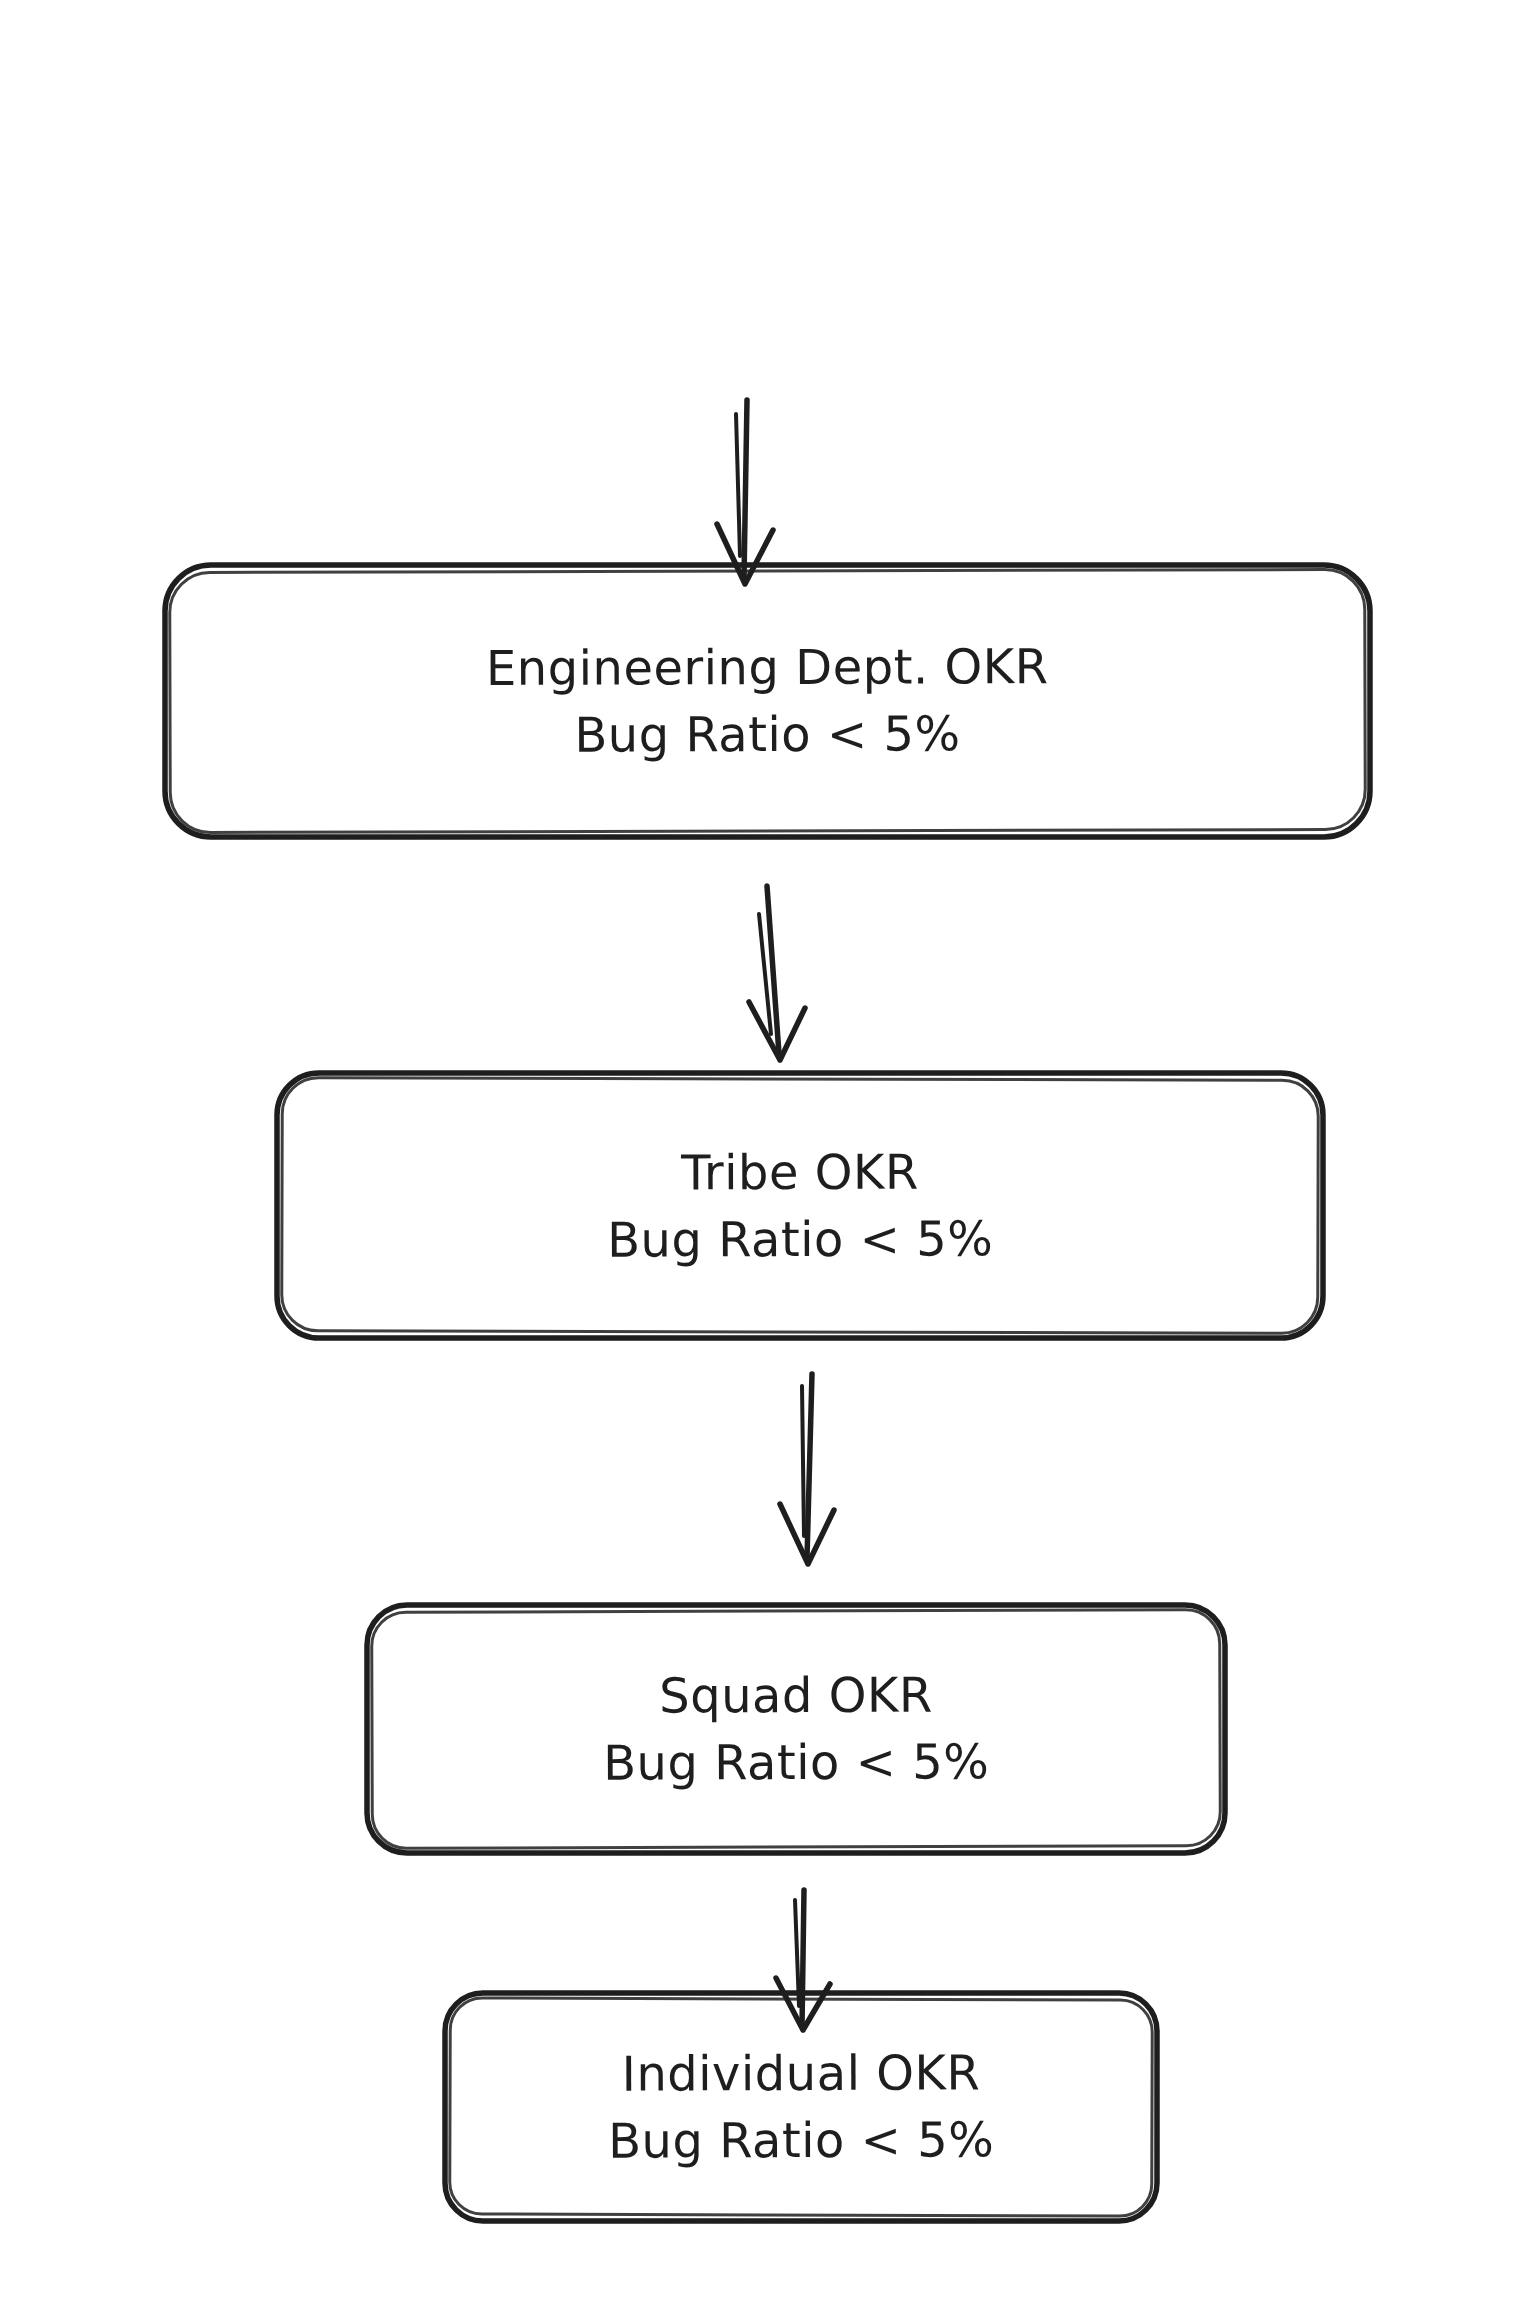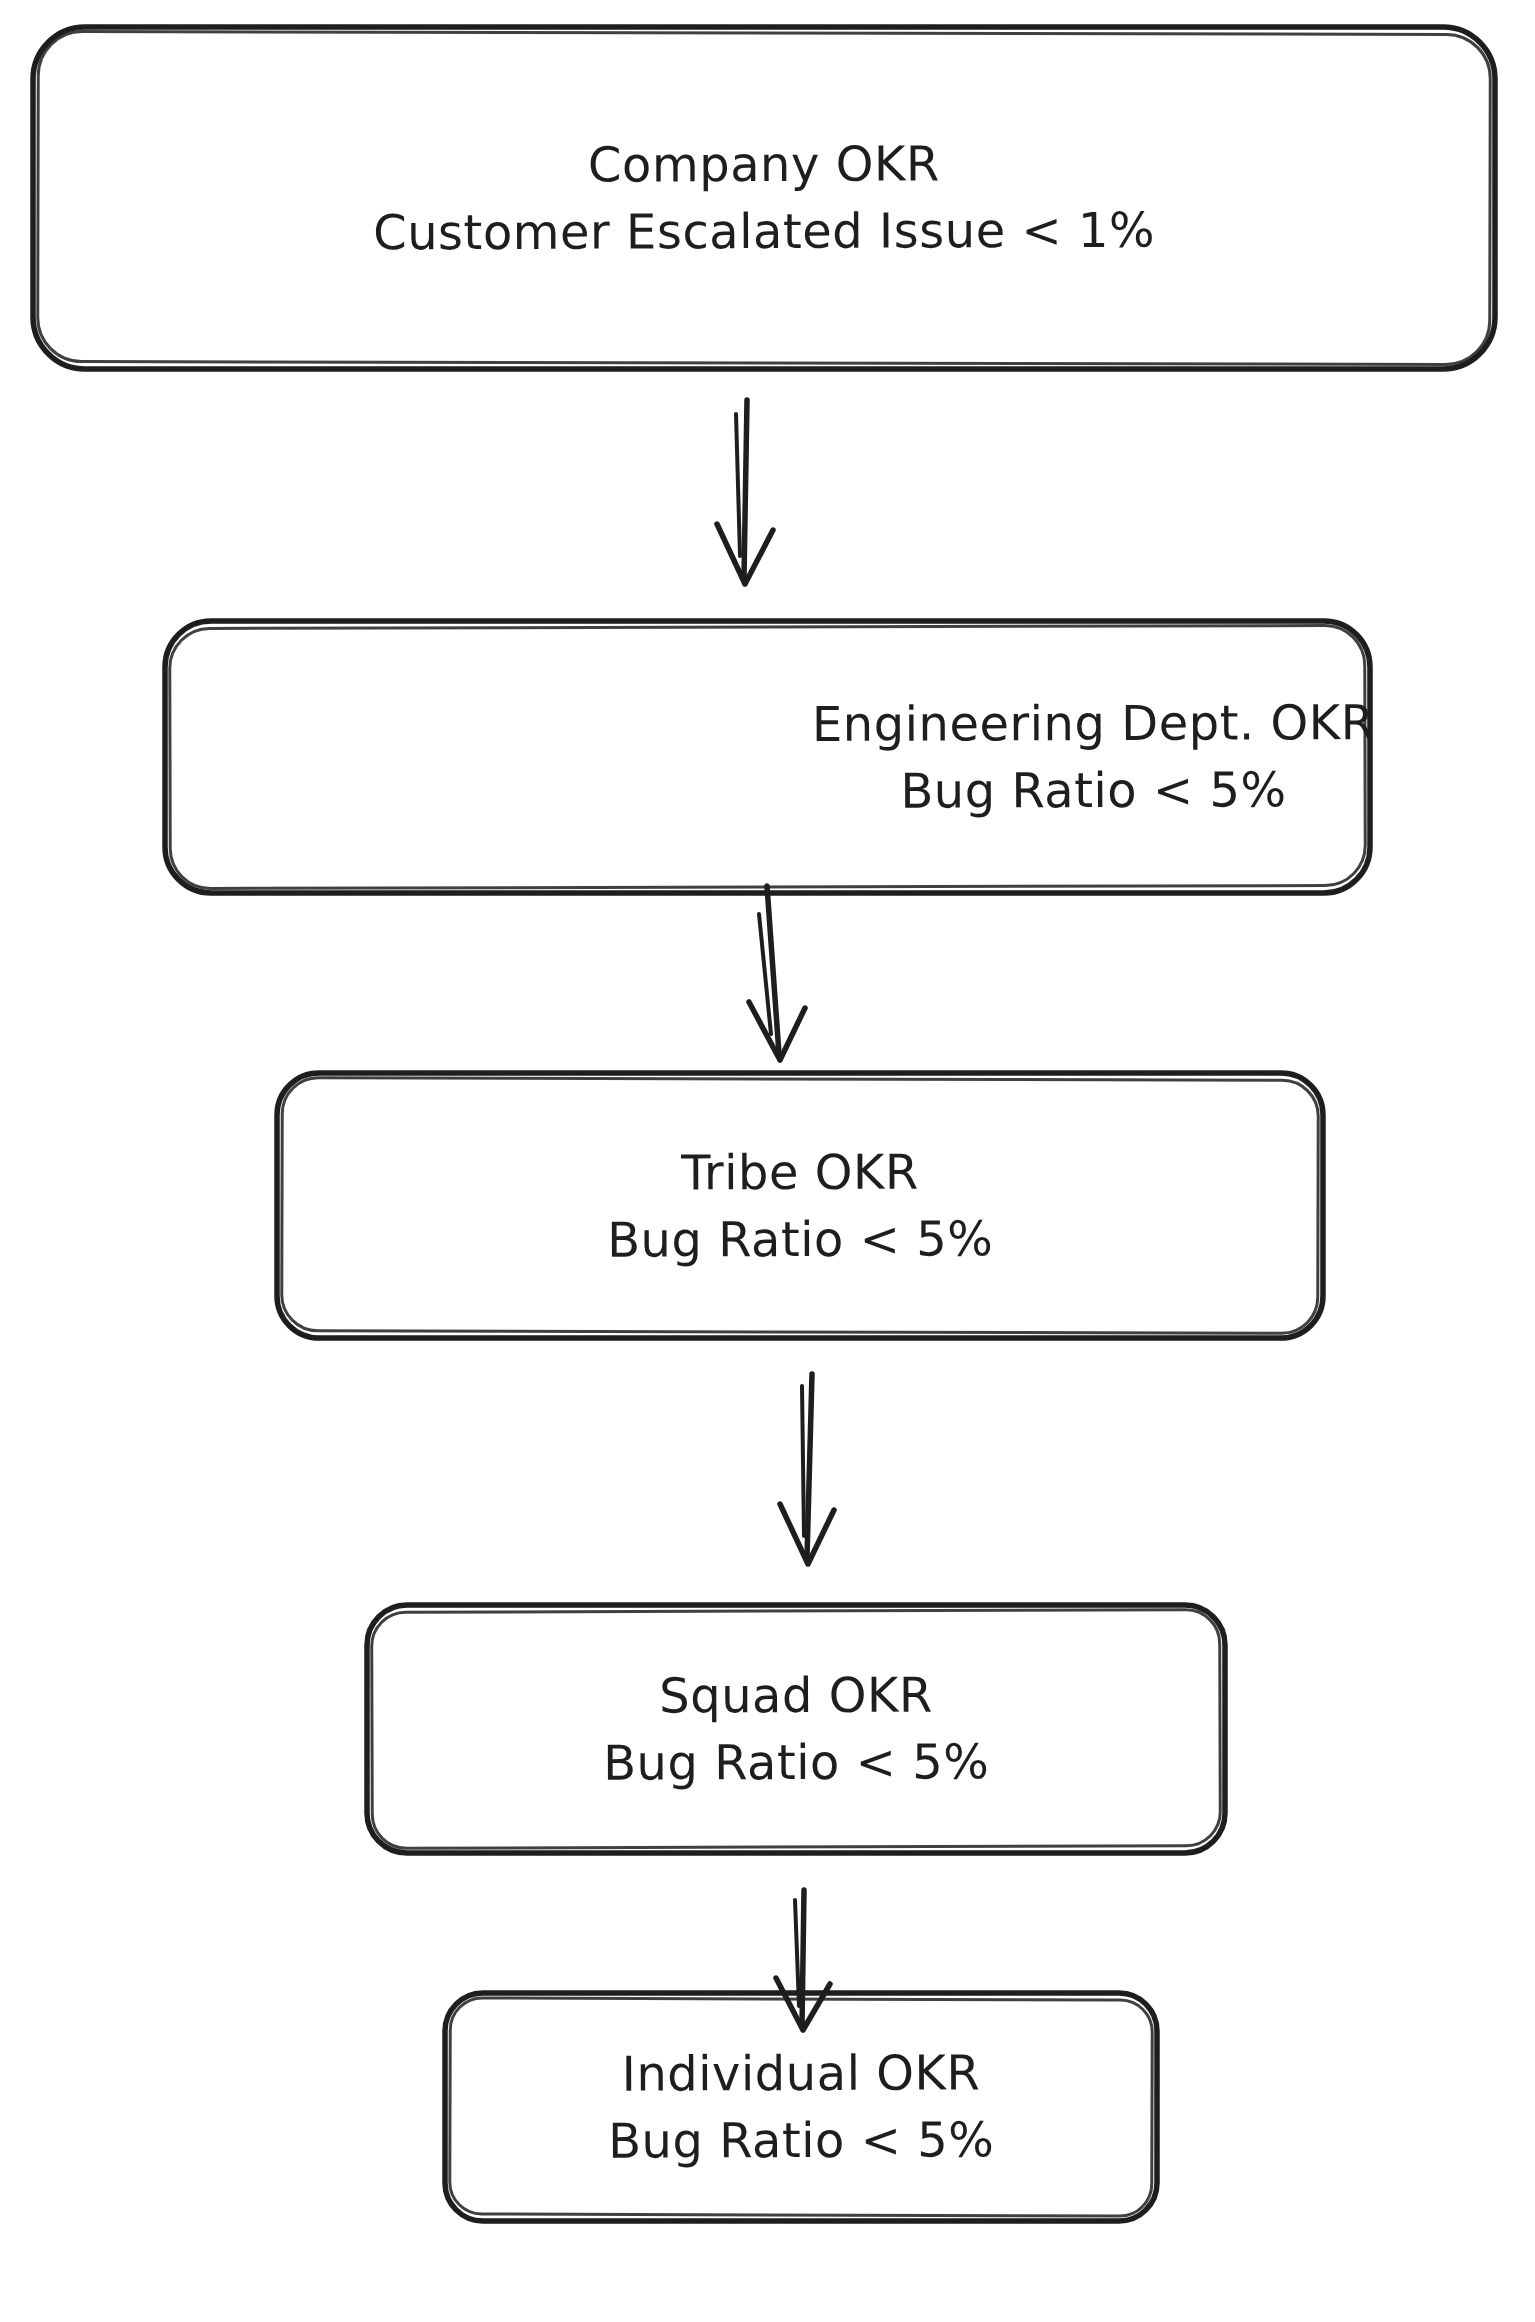--- a/index.html
+++ b/index.html
@@ -51,38 +51,28 @@
     stroke-linecap:round;
     stroke-linejoin:round;
   }
   .edge path.thin{ stroke-width:4; }
 </style>
 </head>
 <body>
 
 <div class="canvas">
 
-  <div class="node" style="left:28px; top:22px; width:1472px; height:352px;">
-    <svg class="sketch" width="1472" height="352" viewBox="0 0 1472 352">
-      <rect class="s1" x="5" y="5" width="1462" height="342" rx="52"></rect>
-      <rect class="s2" x="10" y="11" width="1452" height="330" rx="44" transform="rotate(0.12 736 176)"></rect>
-    </svg>
-    <div class="label">
-      <div>Company OKR</div>
-      <div>Customer Escalated Issue &lt; 1%</div>
-    </div>
-  </div>
 
   <svg class="edge" style="left:703px; top:396px;" width="84" height="192" viewBox="0 0 84 192">
     <path d="M 44 4 L 41 182"></path>
     <path class="thin" d="M 33 18 L 37 160"></path>
     <path d="M 14 128 L 42 188 M 70 134 L 42 188"></path>
   </svg>
 
-  <div class="node" style="left:160px; top:616px; width:1215px; height:282px;justify-content:flex-end;">
+  <div class="node" style="left:160px; top:560px; width:1215px; height:282px;">
     <svg class="sketch" width="1215" height="282" viewBox="0 0 1215 282">
       <rect class="s1" x="5" y="5" width="1205" height="272" rx="46"></rect>
       <rect class="s2" x="10" y="11" width="1195" height="260" rx="40" transform="rotate(-0.15 607 141)"></rect>
     </svg>
     <div class="label">
       <div>Engineering Dept. OKR</div>
       <div>Bug Ratio &lt; 5%</div>
     </div>
   </div>
 

